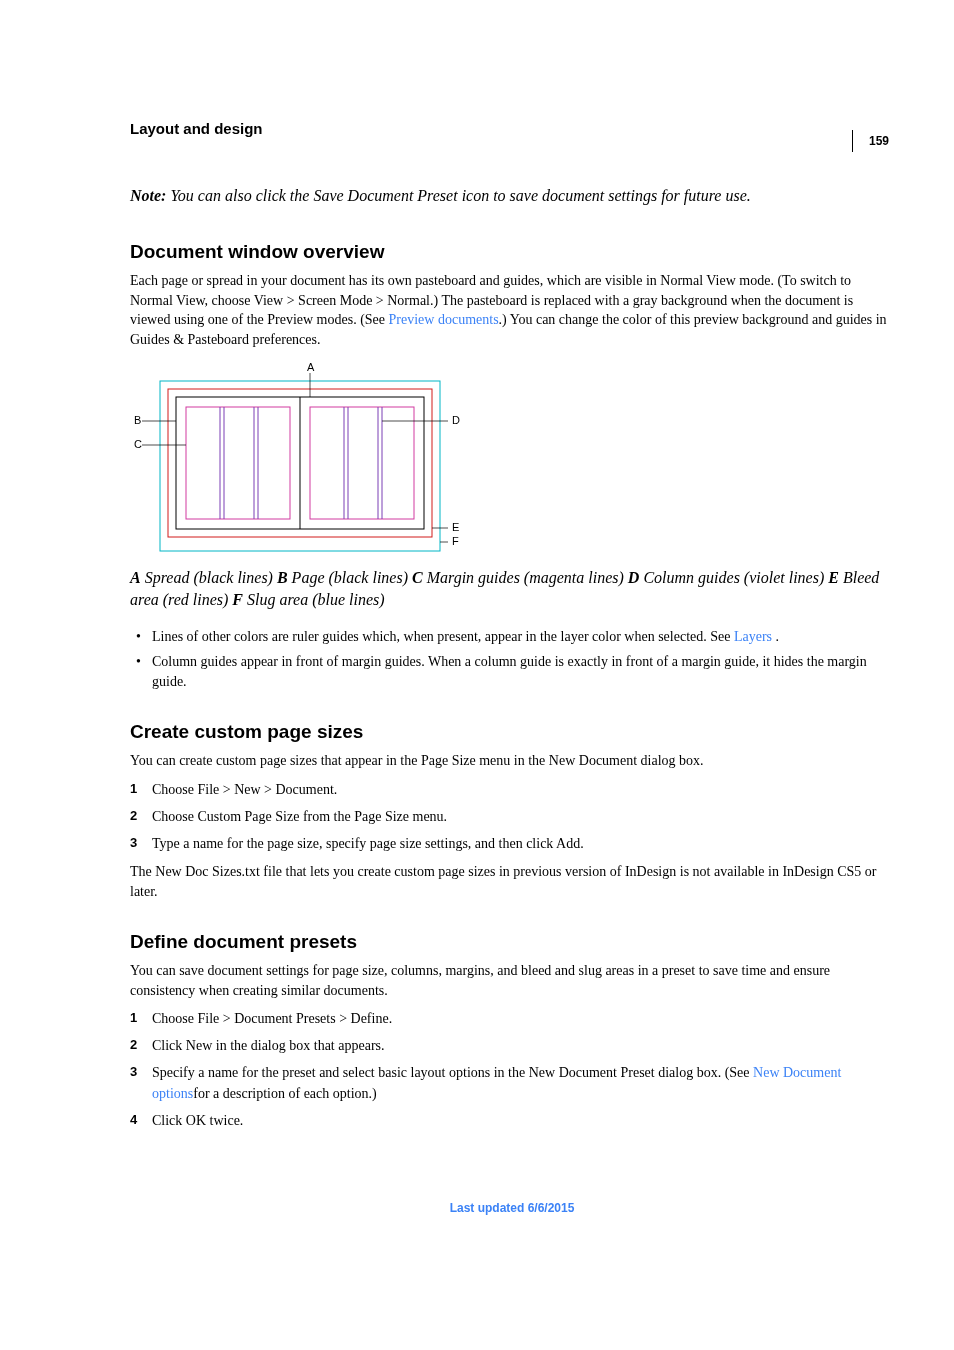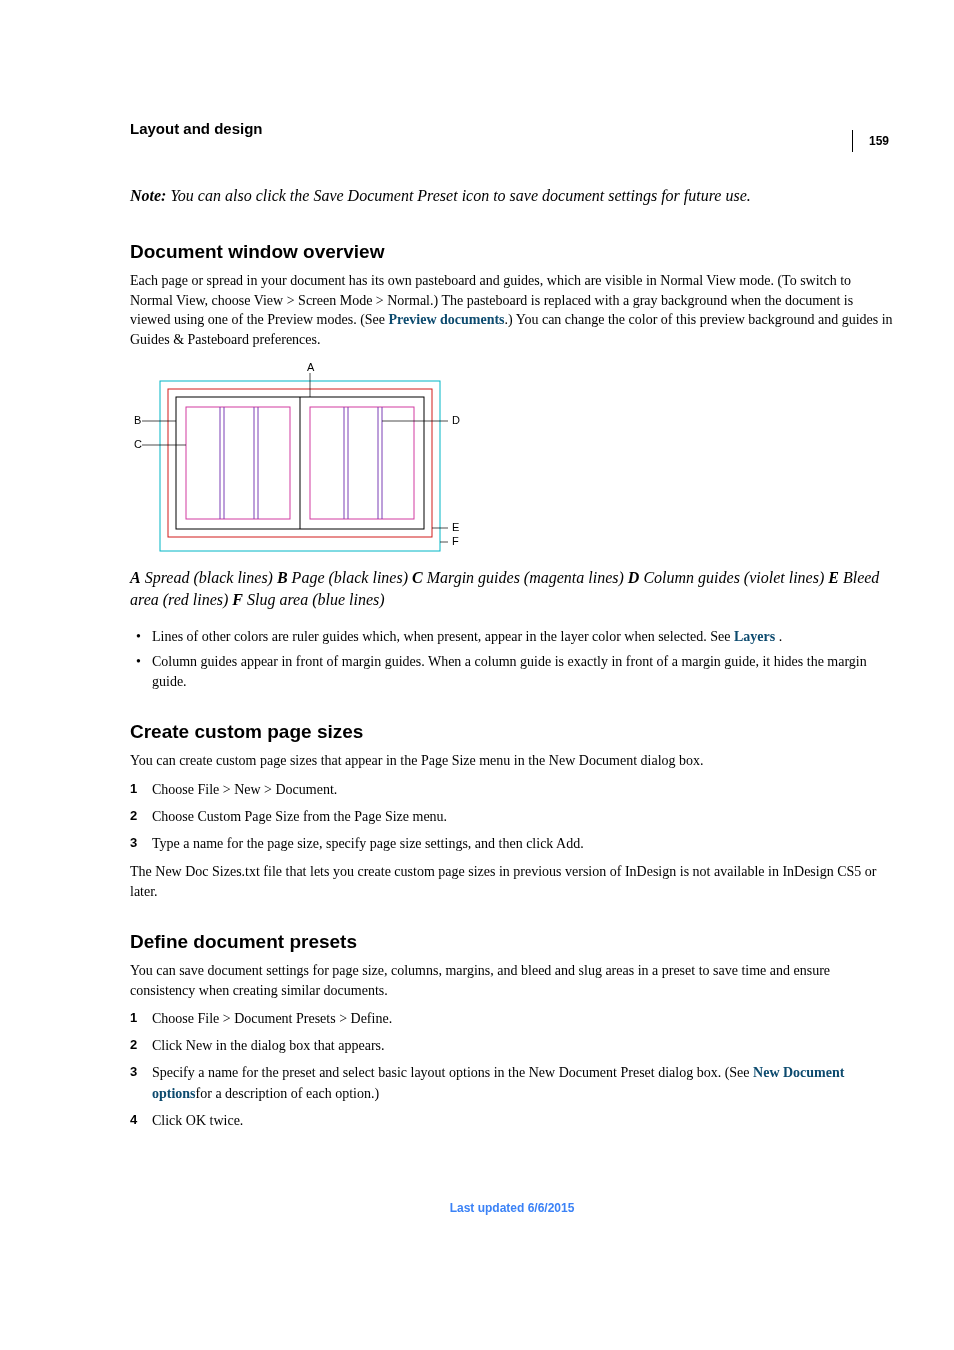--- a/index.html
+++ b/index.html
@@ -45,23 +45,22 @@
     font-weight: bold;
     font-size: 19px;
     margin: 30px 0 8px 0;
   }
   p.body {
     font-size: 14px;
     line-height: 1.4;
     margin: 0 0 8px 0;
   }
   a.link {
-    color: #0c4a6e;
+    color: #3b82f6;
     text-decoration: none;
-    font-weight: bold;
   }
   .figure {
     margin: 12px 0 6px 0;
   }
   .figure svg {
     display: block;
   }
   .caption {
     font-style: italic;
     font-size: 16px;

